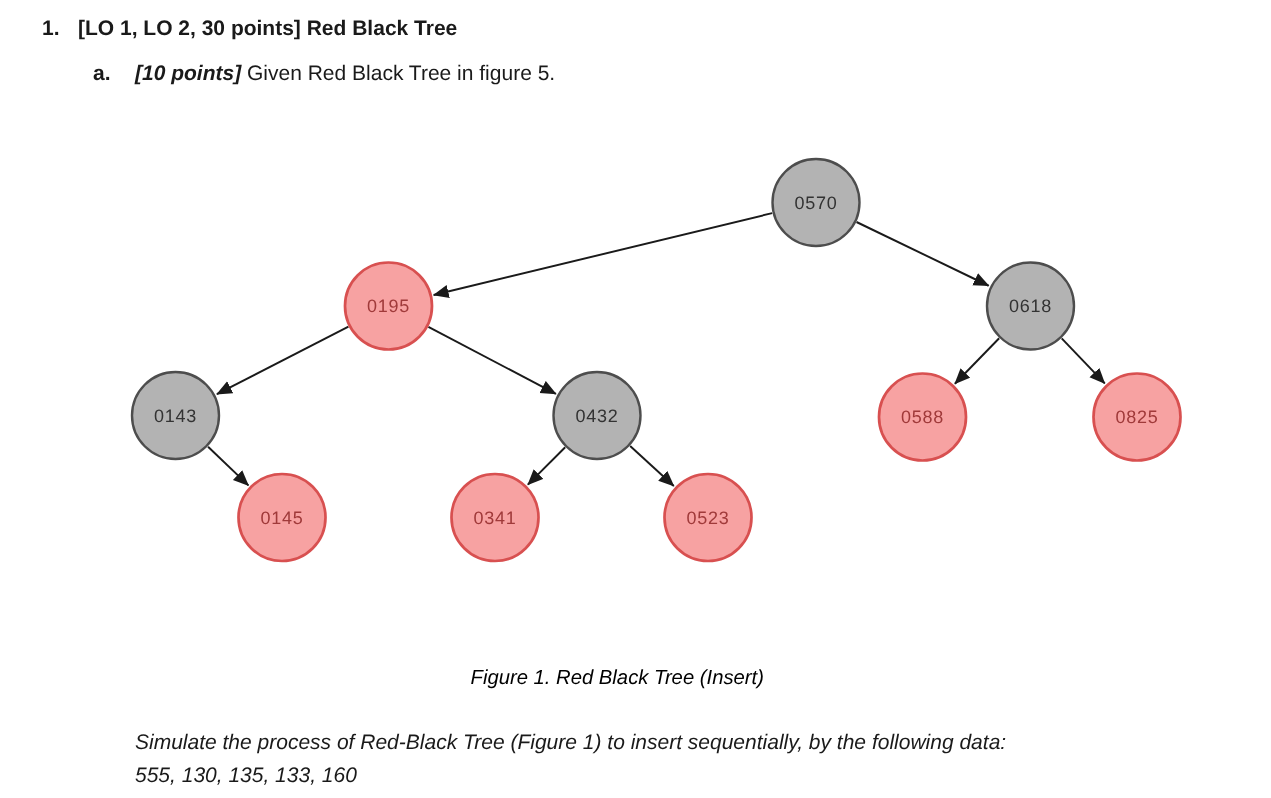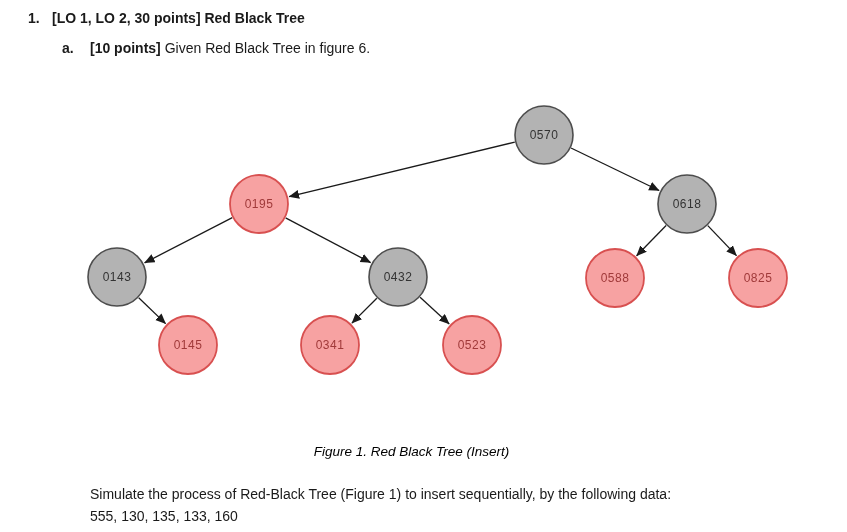--- a/index.html
+++ b/index.html
@@ -28,21 +28,21 @@
   .heading-text   { position: absolute; left: 52px; top: 0; }
   .subheading-line {
     position: absolute;
     top: 40px;
     left: 0;
     font-size: 14px;
     white-space: nowrap;
   }
   .subheading-letter { position: absolute; left: 62px; top: 0; font-weight: bold; }
   .subheading-body   { position: absolute; left: 90px; top: 0; }
-  .subheading-points { font-weight: bold; }
+  .subheading-points { font-weight: bold; font-style: italic; }
   .tree-svg {
     position: absolute;
     left: 0;
     top: 0;
     width: 847px;
     height: 532px;
   }
   .tree-node-label {
     font-family: "Liberation Sans", sans-serif;
     font-size: 12px;
@@ -59,35 +59,36 @@
     color: #000000;
   }
   .body-paragraph {
     position: absolute;
     left: 90px;
     top: 483px;
     width: 710px;
     font-size: 14px;
     line-height: 22px;
     color: #1a1a1a;
+    font-style: italic;
   }
 </style>
 </head>
 <body>
 
 <div class="page">
 
   <div class="heading-line">
     <span class="heading-number">1.</span>
     <span class="heading-text">[LO 1, LO 2, 30 points] Red Black Tree</span>
   </div>
 
   <div class="subheading-line">
     <span class="subheading-letter">a.</span>
-    <span class="subheading-body"><span class="subheading-points">[10 points]</span><span> Given Red Black Tree in figure 6.</span></span>
+    <span class="subheading-body"><span class="subheading-points">[10 points]</span><span> Given Red Black Tree in figure 5.</span></span>
   </div>
 
   <svg class="tree-svg" viewBox="0 0 847 532" xmlns="http://www.w3.org/2000/svg">
     <defs>
       <marker id="arrowhead" markerUnits="userSpaceOnUse" markerWidth="12" markerHeight="10" refX="10" refY="4.5" orient="auto">
         <path d="M0,0 L10.5,4.5 L0,9 Z" fill="#1a1a1a"></path>
       </marker>
     </defs>
     <g id="tree-edges">
         <line x1="514.8" y1="142.1" x2="289.1" y2="196.7" stroke="#1a1a1a" stroke-width="1.3" marker-end="url(#arrowhead)"></line>

